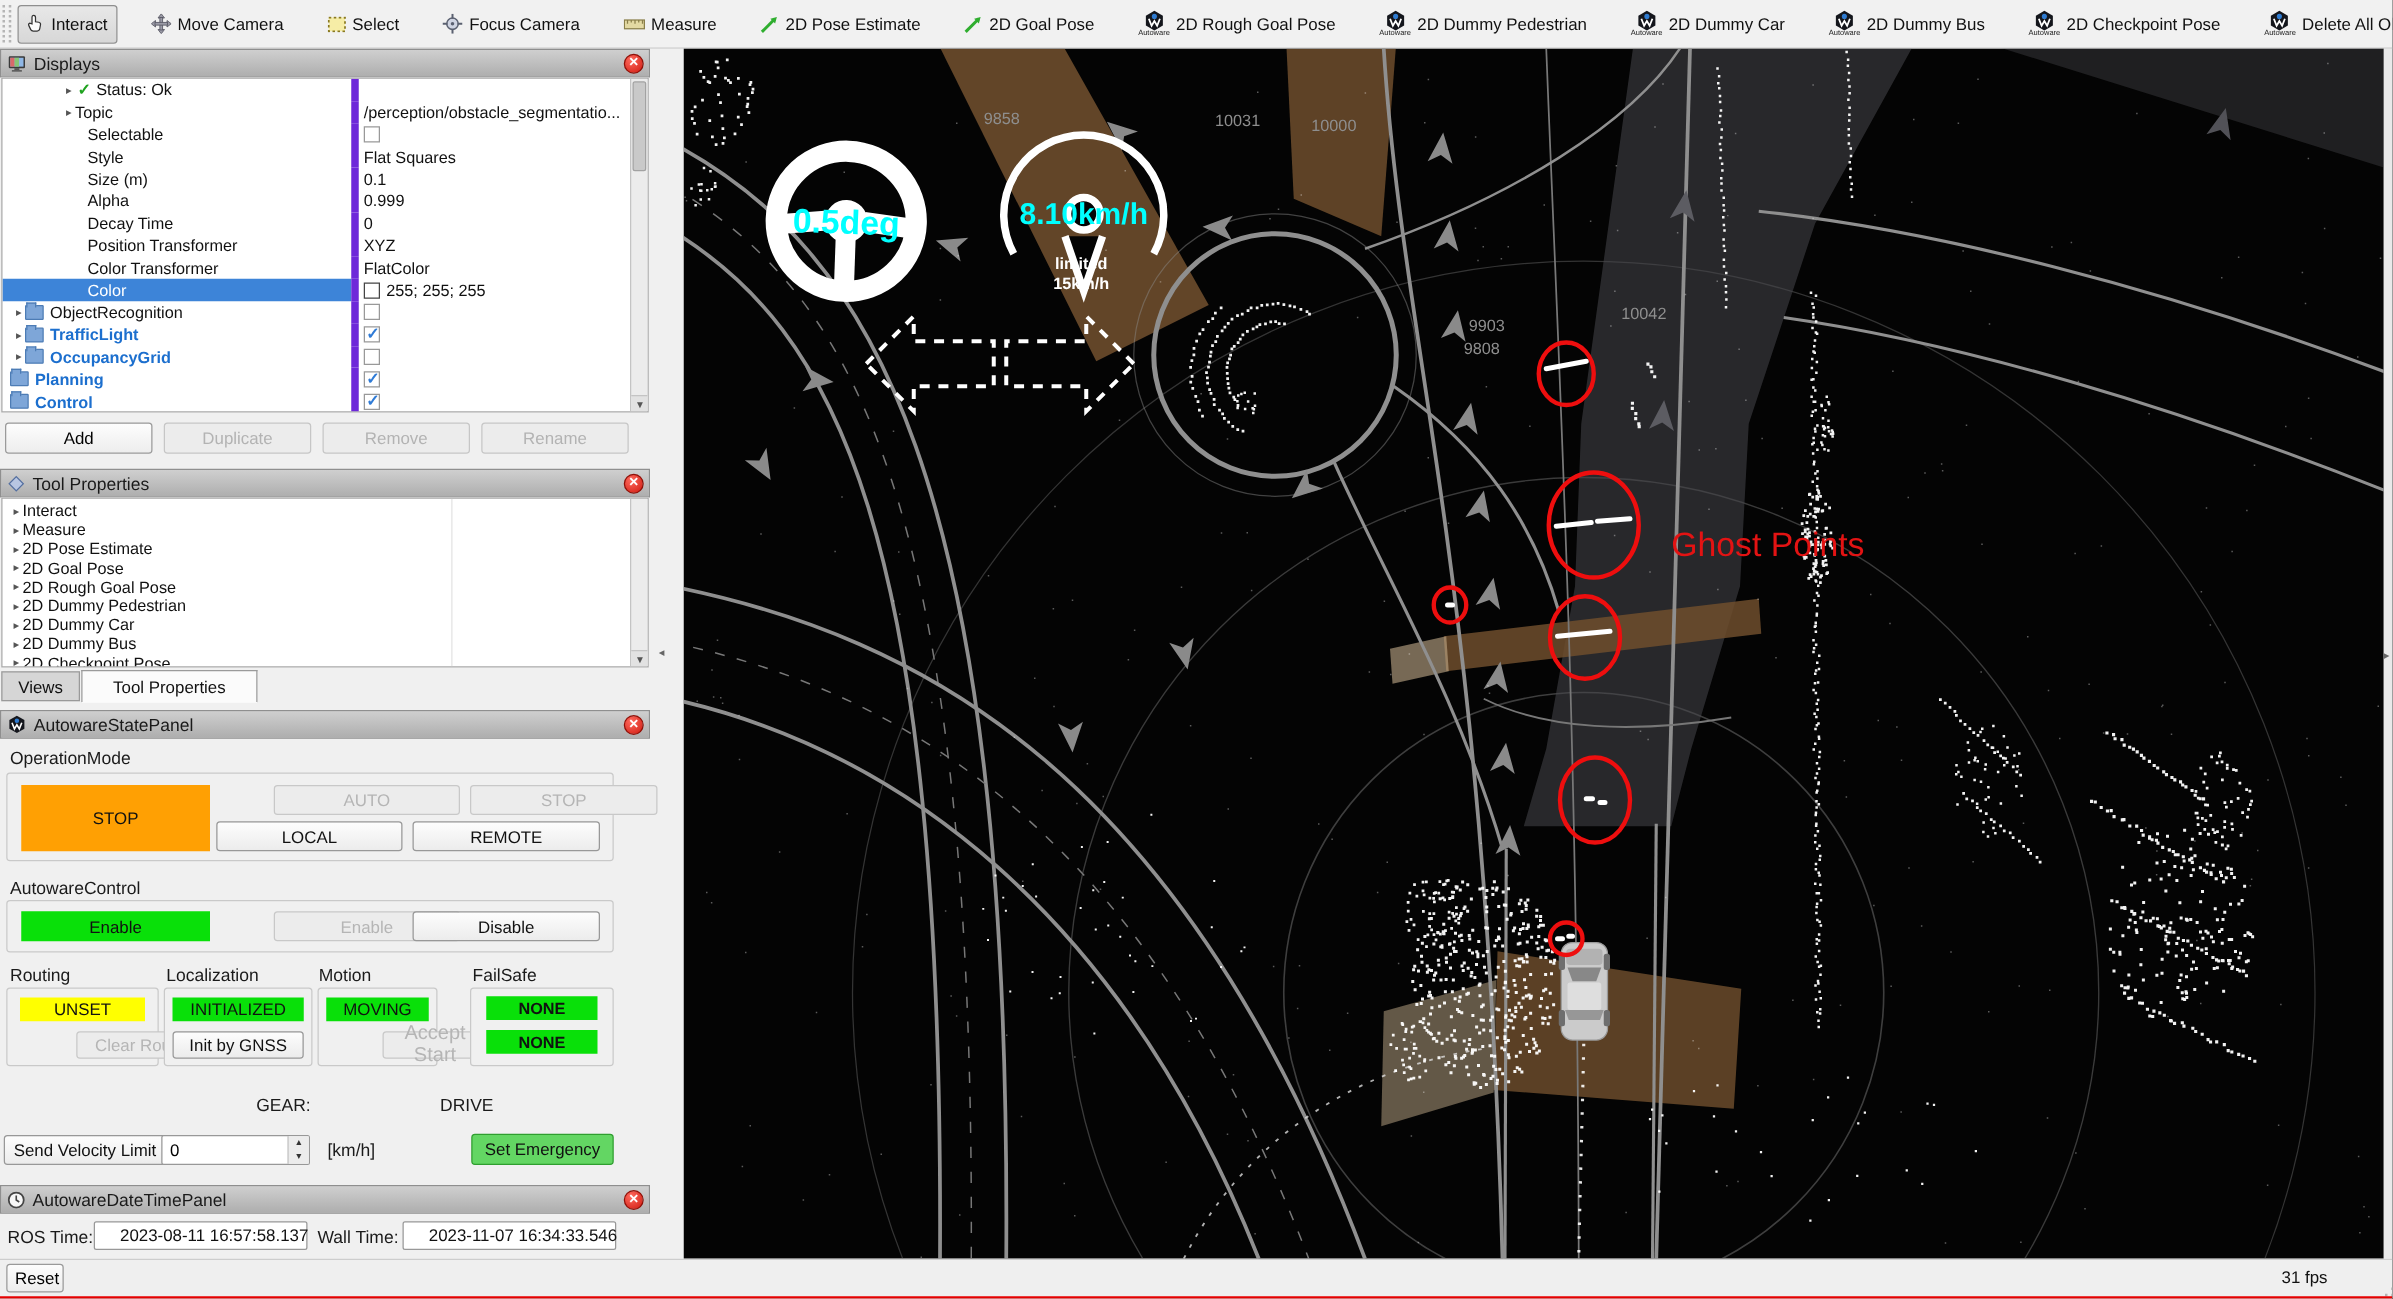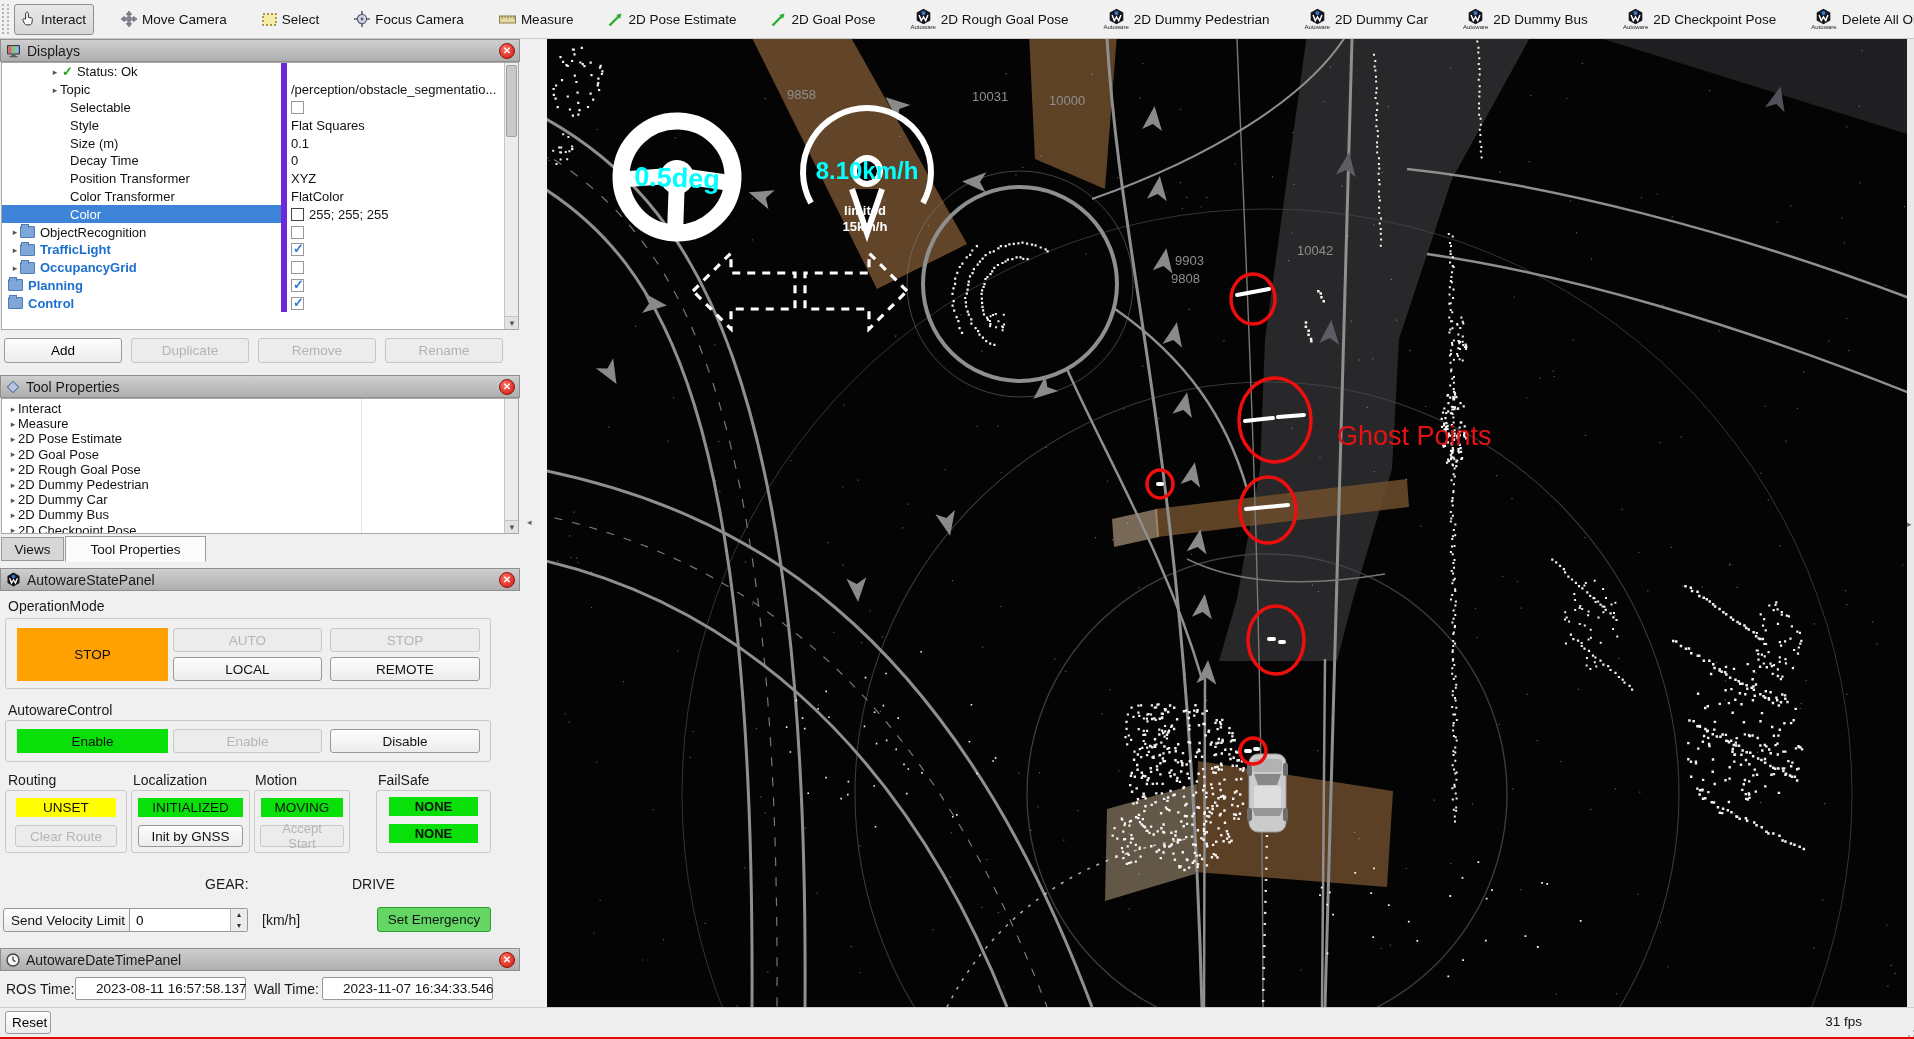--- a/index.html
+++ b/index.html
@@ -45,21 +45,21 @@
 
   
   .tab{position:absolute;height:26px;font-size:13.5px;display:flex;align-items:center;justify-content:center;border:1px solid #9a9a9a;}
   .tab.inactive{background:#d6d6d6;top:2px;height:24px;}
   .tab.active{background:#fbfbfb;border-bottom-color:#fbfbfb;}
 
   
   .lab14{position:absolute;font-size:14px;color:#1a1a1a;}
   .gbox{position:absolute;border:1px solid #c9c9c9;border-radius:3px;background:#f0f0f0;}
   .qbtn{position:absolute;background:linear-gradient(#fdfdfd,#ececec);border:1px solid #989898;border-radius:3px;font-size:13.5px;display:flex;align-items:center;justify-content:center;color:#111;}
-  .qbtn.dis{color:#b5b5b5;background:#ececec;border-color:#c8c8c8;}
+  .qbtn.dis{color:#b5b5b5;background:#ececec;border-color:#c8c8c8;margin-left:46px;}
   .flat{position:absolute;display:flex;align-items:center;justify-content:center;font-size:13.5px;color:#111;}
   .orange{background:#ffa003;}
   .green{background:#09e009;}
   .yellow{background:#ffff00;}
   .emr{background:#63d663;border:1px solid #2f9e2f;border-radius:3px;}
   .spin{position:absolute;background:#fff;border:1px solid #989898;border-radius:2px;font-size:13.5px;}
   .spin input{position:absolute;left:4px;top:1px;right:18px;bottom:1px;border:none;outline:none;font-size:13.5px;font-family:"Liberation Sans",sans-serif;background:transparent;}
   .spin .ud{position:absolute;right:0;top:0;bottom:0;width:17px;border-left:1px solid #b5b5b5;display:flex;flex-direction:column;}
   .spin .ud div{flex:1;font-size:7px;color:#333;text-align:center;line-height:11px;background:#ececec;}
   .tfield{position:absolute;background:#fff;border:1px solid #989898;border-radius:2px;font-size:13.5px;padding:0 20px;display:flex;align-items:center;white-space:nowrap;}
@@ -291,20 +291,29 @@
               <span style="width:68px;flex:0 0 auto;"></span>
               <span>Size (m)</span>
             </div>
             <div class="tcell-r">
               <span>0.1</span>
             </div>
           </div>
           <div class="trow">
             <div class="tcell-l">
               <span style="width:68px;flex:0 0 auto;"></span>
+              <span>Alpha</span>
+            </div>
+            <div class="tcell-r">
+              <span>0.999</span>
+            </div>
+          </div>
+          <div class="trow">
+            <div class="tcell-l">
+              <span style="width:68px;flex:0 0 auto;"></span>
               <span>Decay Time</span>
             </div>
             <div class="tcell-r">
               <span>0</span>
             </div>
           </div>
           <div class="trow">
             <div class="tcell-l">
               <span style="width:68px;flex:0 0 auto;"></span>
               <span>Position Transformer</span>
@@ -488,21 +497,21 @@
     <div class="gbox" style="left:5px;top:751px;width:122px;height:63px;"></div>
     <div class="flat yellow" style="left:16px;top:759px;width:100px;height:19px;">UNSET</div>
     <button class="qbtn dis" style="left:15px;top:786px;width:102px;height:22px;">Clear Route</button>
 
     <div class="gbox" style="left:131px;top:751px;width:119px;height:63px;"></div>
     <div class="flat green" style="left:138px;top:759px;width:105px;height:19px;">INITIALIZED</div>
     <button class="qbtn" style="left:138px;top:786px;width:105px;height:22px;">Init by GNSS</button>
 
     <div class="gbox" style="left:254px;top:751px;width:96px;height:63px;"></div>
     <div class="flat green" style="left:261px;top:759px;width:82px;height:19px;">MOVING</div>
-    <button class="qbtn dis" style="left:260px;top:786px;width:84px;height:22px;font-size:13px;">Accept Start</button>
+    <button class="qbtn dis" style="left:260px;top:786px;width:84px;height:22px;font-size:16px;">Accept Start</button>
 
     <div class="gbox" style="left:376px;top:751px;width:115px;height:63px;"></div>
     <div class="flat green" style="left:389px;top:758px;width:89px;height:19px;font-weight:bold;font-size:13px;">NONE</div>
     <div class="flat green" style="left:389px;top:785px;width:89px;height:19px;font-weight:bold;font-size:13px;">NONE</div>
 
     <div class="lab14" style="left:205px;top:837px;">GEAR:</div>
     <div class="lab14" style="left:352px;top:837px;">DRIVE</div>
 
     <button class="qbtn" style="left:3px;top:869px;width:130px;height:24px;position:absolute;">Send Velocity Limit</button>
     <div class="spin" style="left:129px;top:869px;width:119px;height:24px;">

